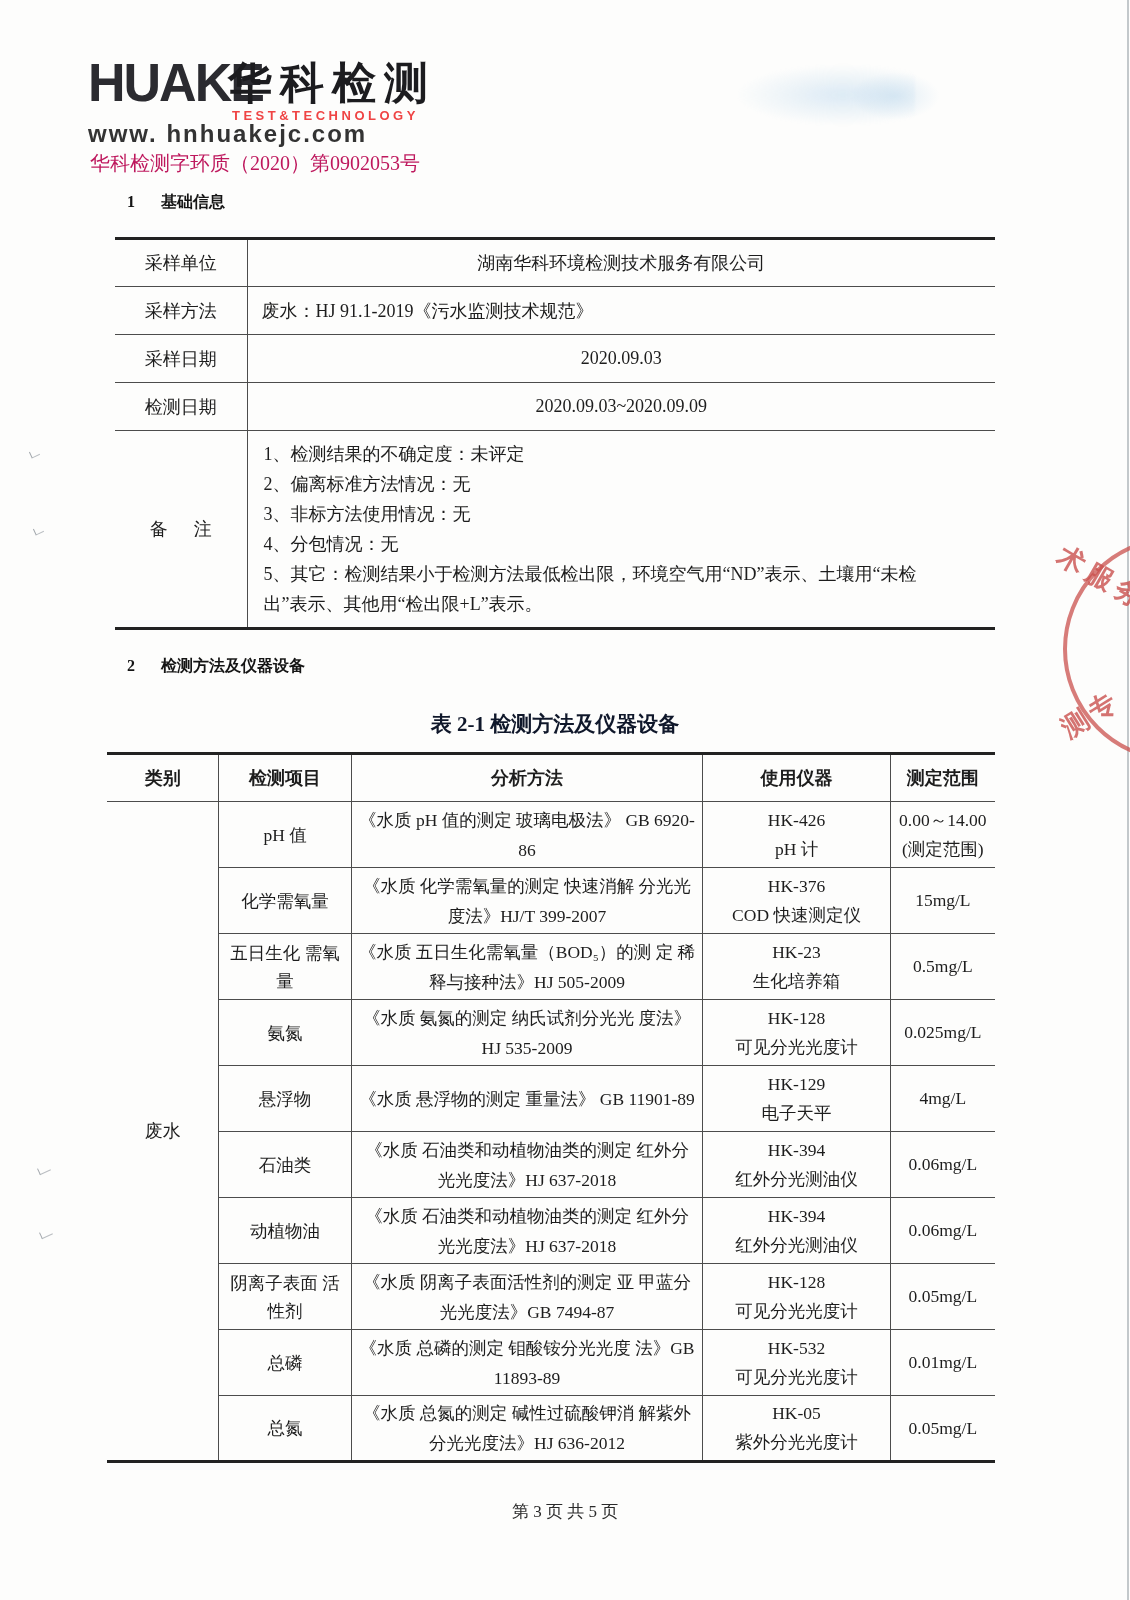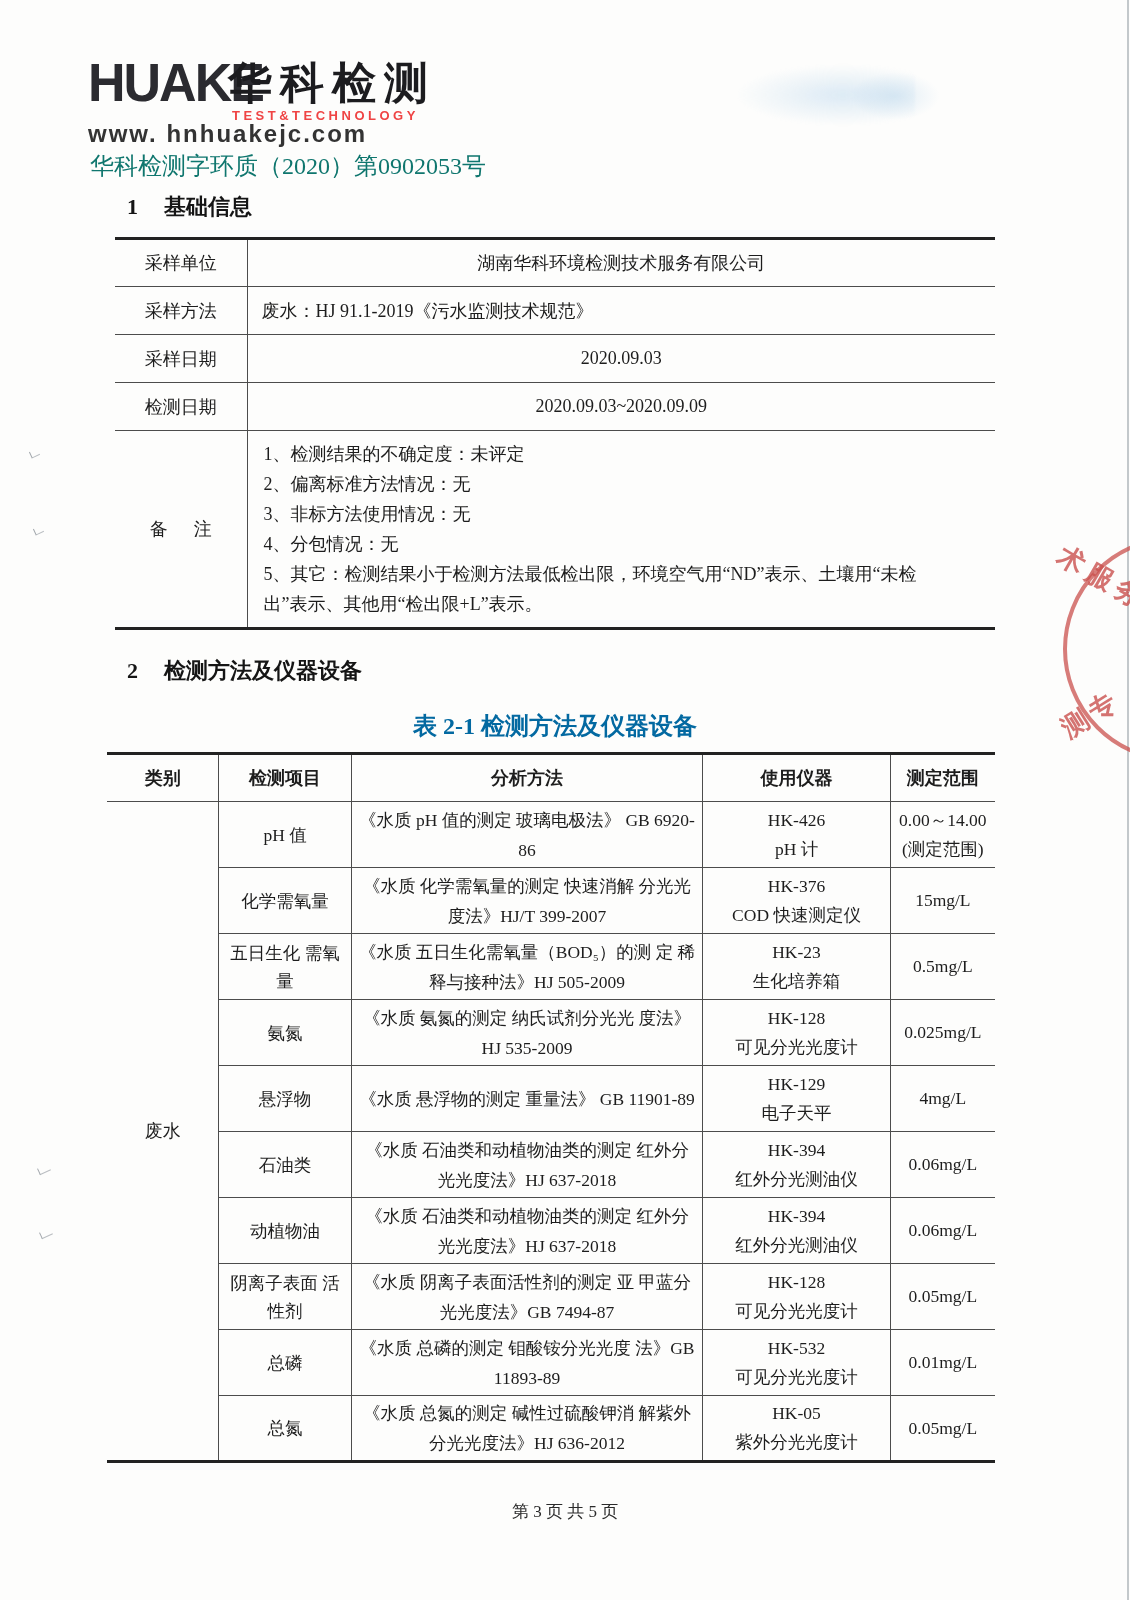--- a/index.html
+++ b/index.html
@@ -23,29 +23,29 @@
   .logo-sub {
     position:absolute; top:108px; left:232px;
     font-family:"Liberation Sans","DejaVu Sans",sans-serif;
     font-size:13px; letter-spacing:3.5px; color:#ef4444; font-weight:600;
   }
   .website {
     position:absolute; top:120px; left:88px;
     font-family:"Liberation Sans","DejaVu Sans",sans-serif;
     font-size:24px; letter-spacing:2px; color:#333; font-weight:700;
   }
-  .doc-number { position:absolute; top:150px; left:90px; font-size:24px; color:#0f766e; }
-  
-  .sec-heading { position:absolute; font-weight:700; font-size:22px; color:#151515; }
+  .doc-number { position:absolute; top:150px; left:90px; font-size:20px; color:#be185d; }
+  
+  .sec-heading { position:absolute; font-weight:700; font-size:16px; color:#151515; }
   .sec1 { top:192px; left:127px; }
   .sec2 { top:656px; left:127px; }
   .sec-heading .num { margin-right:26px; }
   .tbl-title {
     position:absolute; top:710px; left:115px; width:880px; text-align:center;
-    font-weight:700; font-size:24px; color:#0369a1;
+    font-weight:700; font-size:21px; color:#0f172a;
   }
   
   .t1 {
     position:absolute; top:237px; left:115px; width:880px;
     border-collapse:collapse; table-layout:fixed;
     border-top:3.5px solid #222; border-bottom:3.5px solid #222;
     font-size:18px;
   }
   .t1 td { border-bottom:1.5px solid #4c4c4c; vertical-align:middle; }
   .t1 tr:last-child td { border-bottom:none; }

